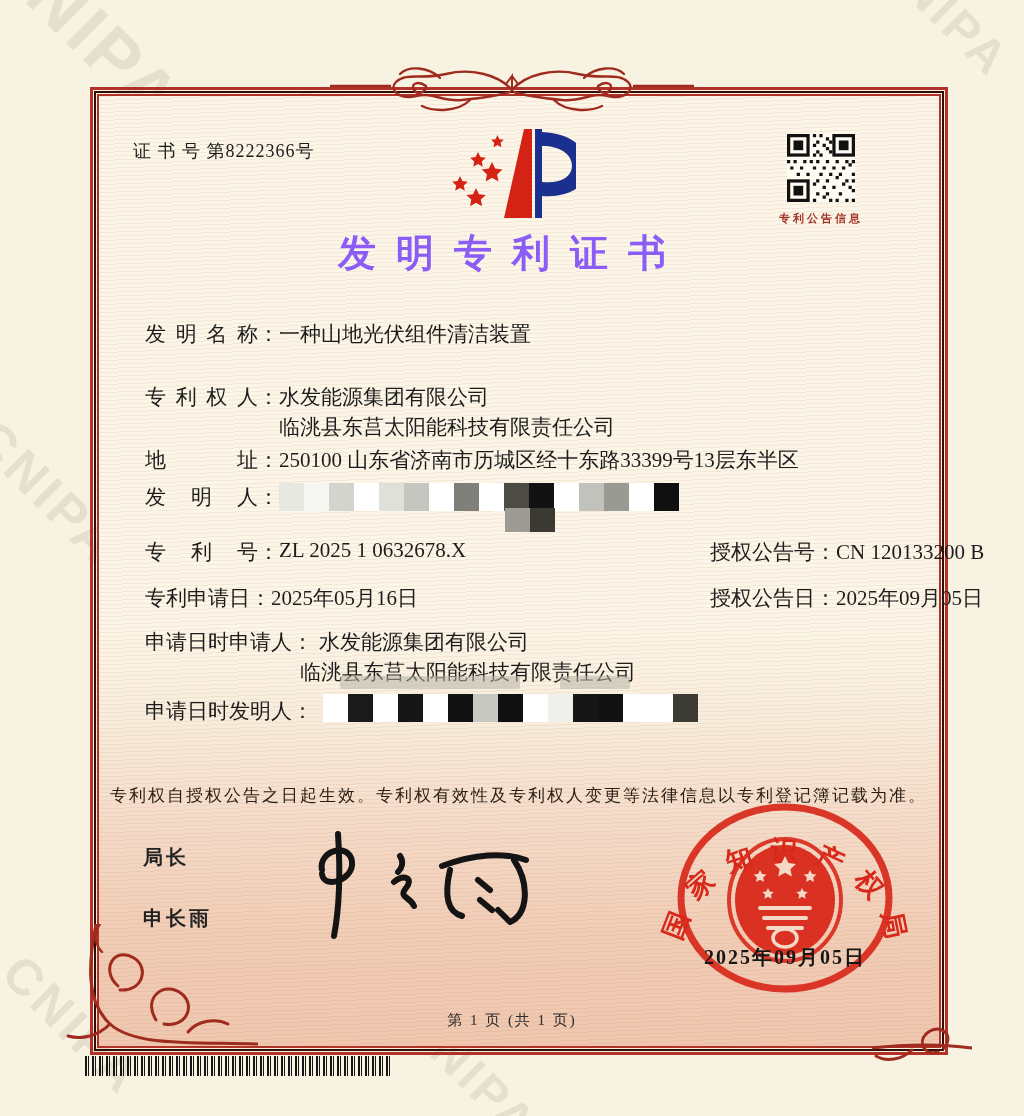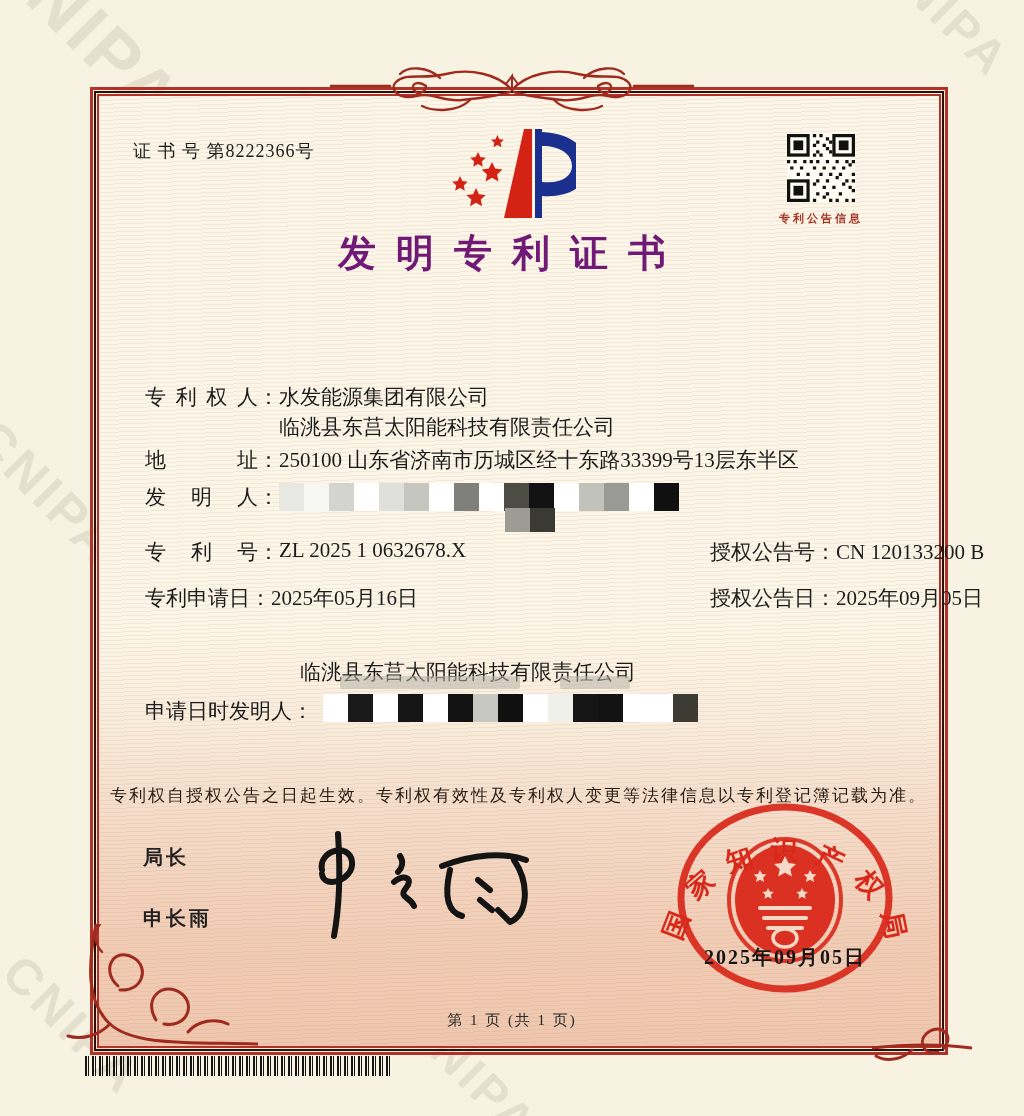--- a/index.html
+++ b/index.html
@@ -26,21 +26,21 @@
   }
   .cert-no{position:absolute;left:133px;top:139px;font-size:18px;letter-spacing:1px;}
   .logo{position:absolute;left:438px;top:126px;width:138px;height:102px;}
   .qr-block{position:absolute;left:760px;top:134px;width:122px;text-align:center;}
   .qr-svg{display:block;margin:0 auto;width:68px;height:68px;background:#fdfbf2;}
   .qr-caption{
     margin-top:9px;font-size:11px;font-weight:bold;color:#a43527;letter-spacing:3px;white-space:nowrap;
   }
   .title{
     position:absolute;left:0;right:0;top:228px;text-align:center;
-    font-size:38px;font-weight:bold;letter-spacing:20px;color:#701a75;
+    font-size:38px;font-weight:bold;letter-spacing:20px;color:#8b5cf6;
   }
   .row{position:absolute;left:145px;font-size:21px;white-space:nowrap;}
   .jlabel{display:inline-block;width:113px;text-align:justify;text-align-last:justify;vertical-align:top;}
   .colon{display:inline-block;vertical-align:top;}
   .val{display:inline-block;vertical-align:top;}
   .rcol{position:absolute;left:565px;top:0;font-size:21px;white-space:nowrap;}
   .cont{position:absolute;font-size:21px;white-space:nowrap;text-align:center;}
   .mosaic{display:inline-flex;vertical-align:-4px;height:28px;}
   .mosaic i{display:block;width:25px;height:28px;}
   .mblock{position:absolute;width:25px;height:24px;}
@@ -167,20 +167,23 @@
         M24,45h3v3h-3z M33,48h3v3h-3z M42,48h3v3h-3z M51,45h3v3h-3z M57,48h3v3h-3z
         M27,54h3v3h-3z M36,54h3v3h-3z M48,54h3v3h-3z M60,51h3v3h-3z
         M24,60h3v3h-3z M33,57h3v3h-3z M39,60h3v3h-3z M45,60h3v3h-3z M54,60h3v3h-3z M60,60h3v3h-3z"></path>
       </g>
     </svg>
     <div class="qr-caption">专利公告信息</div>
   </div>
 
   <div class="title">发明专利证书</div>
 
+  <div class="row" style="top:320px;">
+    <span class="jlabel">发明名称</span><span class="colon">：</span><span class="val">一种山地光伏组件清洁装置</span>
+  </div>
 
   <div class="row" style="top:383px;">
     <span class="jlabel">专利权人</span><span class="colon">：</span><span class="val">水发能源集团有限公司</span>
   </div>
   <div class="cont" style="left:279px;top:413px;">临洮县东莒太阳能科技有限责任公司</div>
 
   <div class="row" style="top:446px;">
     <span class="jlabel">地址</span><span class="colon">：</span><span class="val">250100 山东省济南市历城区经十东路33399号13层东半区</span>
   </div>
 
@@ -211,20 +214,23 @@
   <div class="row" style="top:538px;">
     <span class="jlabel">专利号</span><span class="colon">：</span><span class="val">ZL 2025 1 0632678.X</span>
     <span class="rcol"><span>授权公告号</span><span>：</span><span>CN 120133200 B</span></span>
   </div>
 
   <div class="row" style="top:584px;">
     <span>专利申请日</span><span>：</span><span>2025年05月16日</span>
     <span class="rcol"><span>授权公告日</span><span>：</span><span>2025年09月05日</span></span>
   </div>
 
+  <div class="row" style="top:628px;">
+    <span>申请日时申请人</span><span>：</span><span style="margin-left:6px;">水发能源集团有限公司</span>
+  </div>
   <div class="cont" style="left:300px;top:658px;">临洮县东莒太阳能科技有限责任公司</div>
 
   <div class="smear" style="left:340px;top:676px;width:180px;"></div>
   <div class="smear" style="left:560px;top:676px;width:70px;"></div>
   <div class="row" style="top:694px;">
     <span>申请日时发明人</span><span>：</span><span class="mosaic" style="margin-left:10px;">
       <i style="background:#ffffff;"></i>
         <i style="background:#1a1a1a;"></i>
         <i style="background:#ffffff;"></i>
         <i style="background:#161616;"></i>

